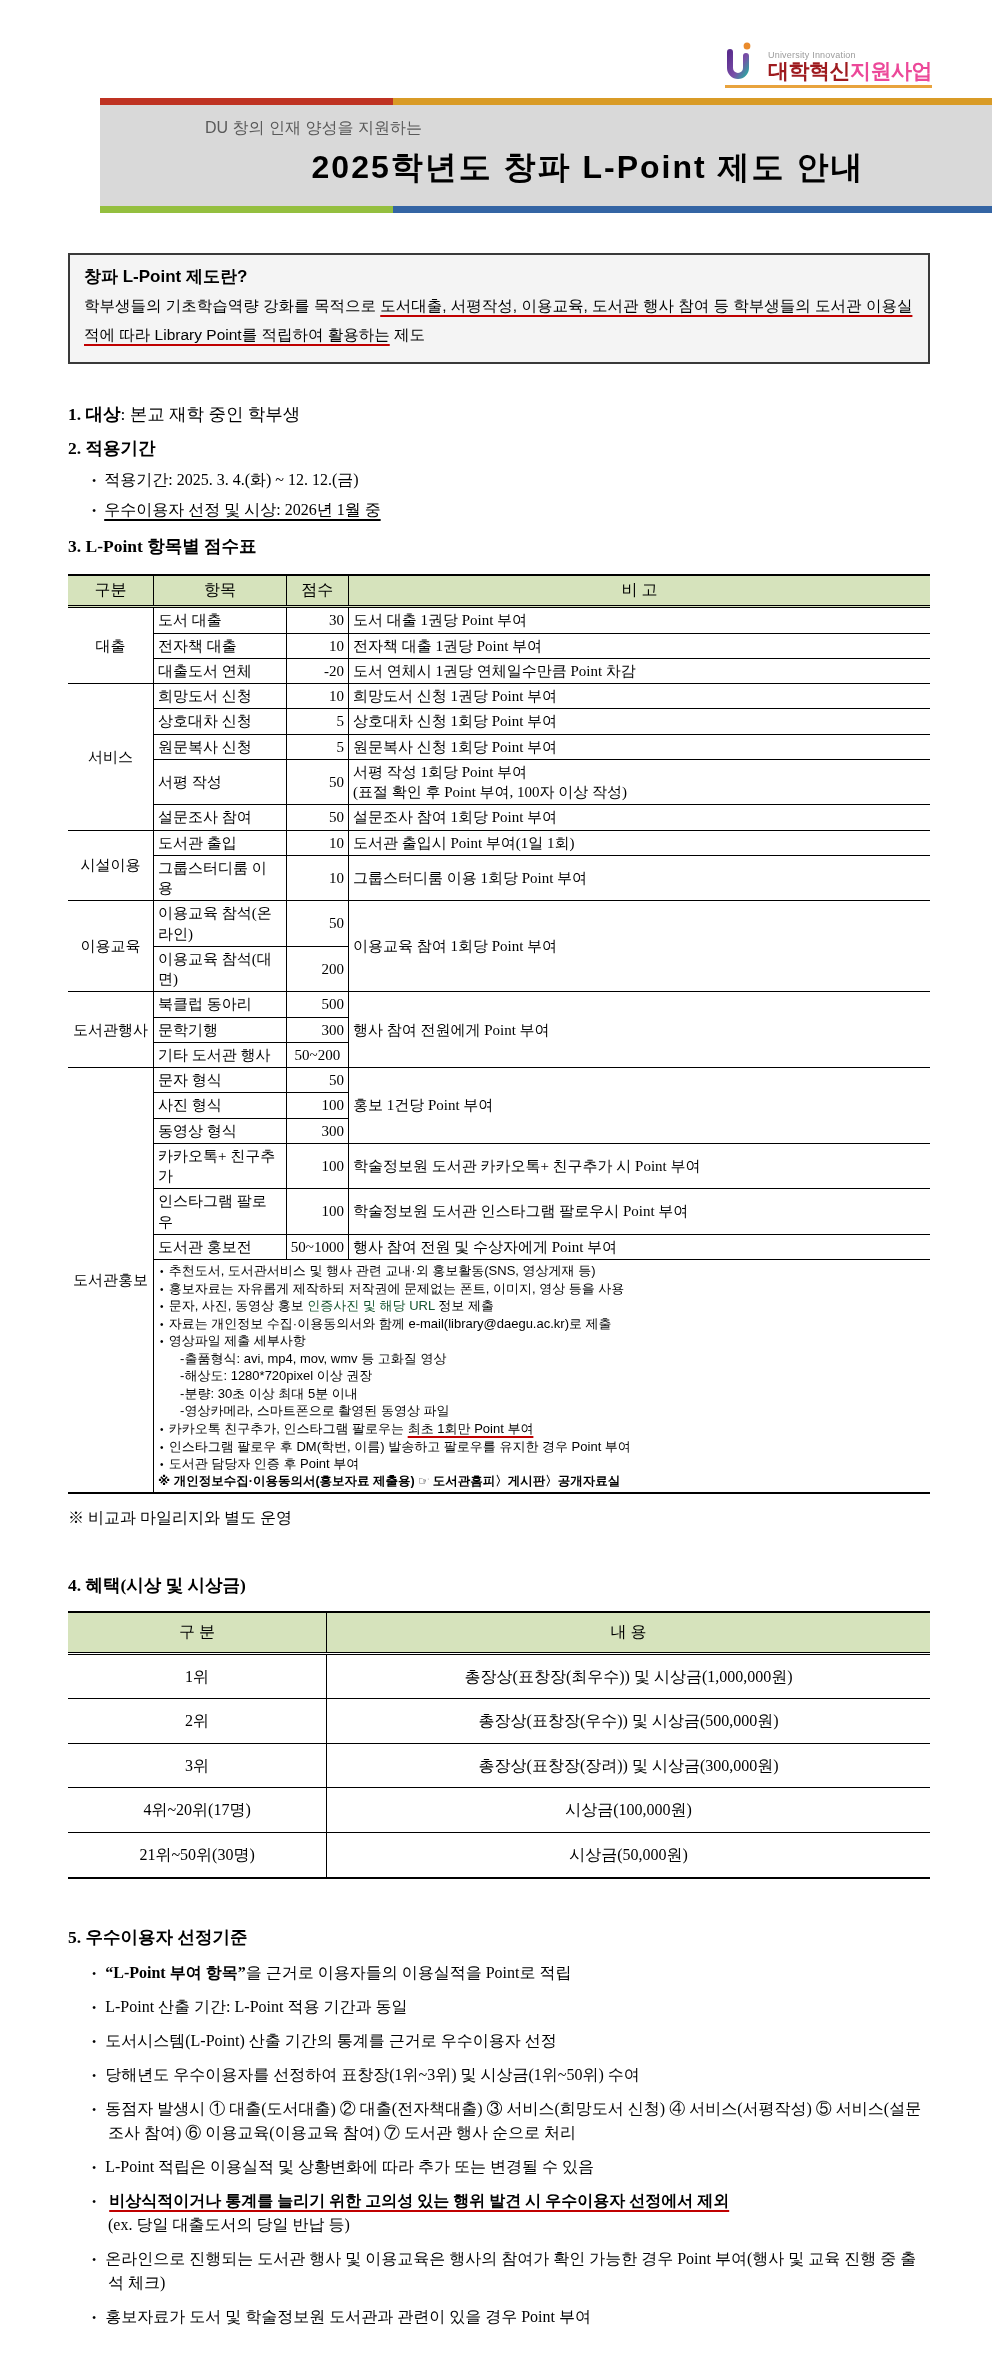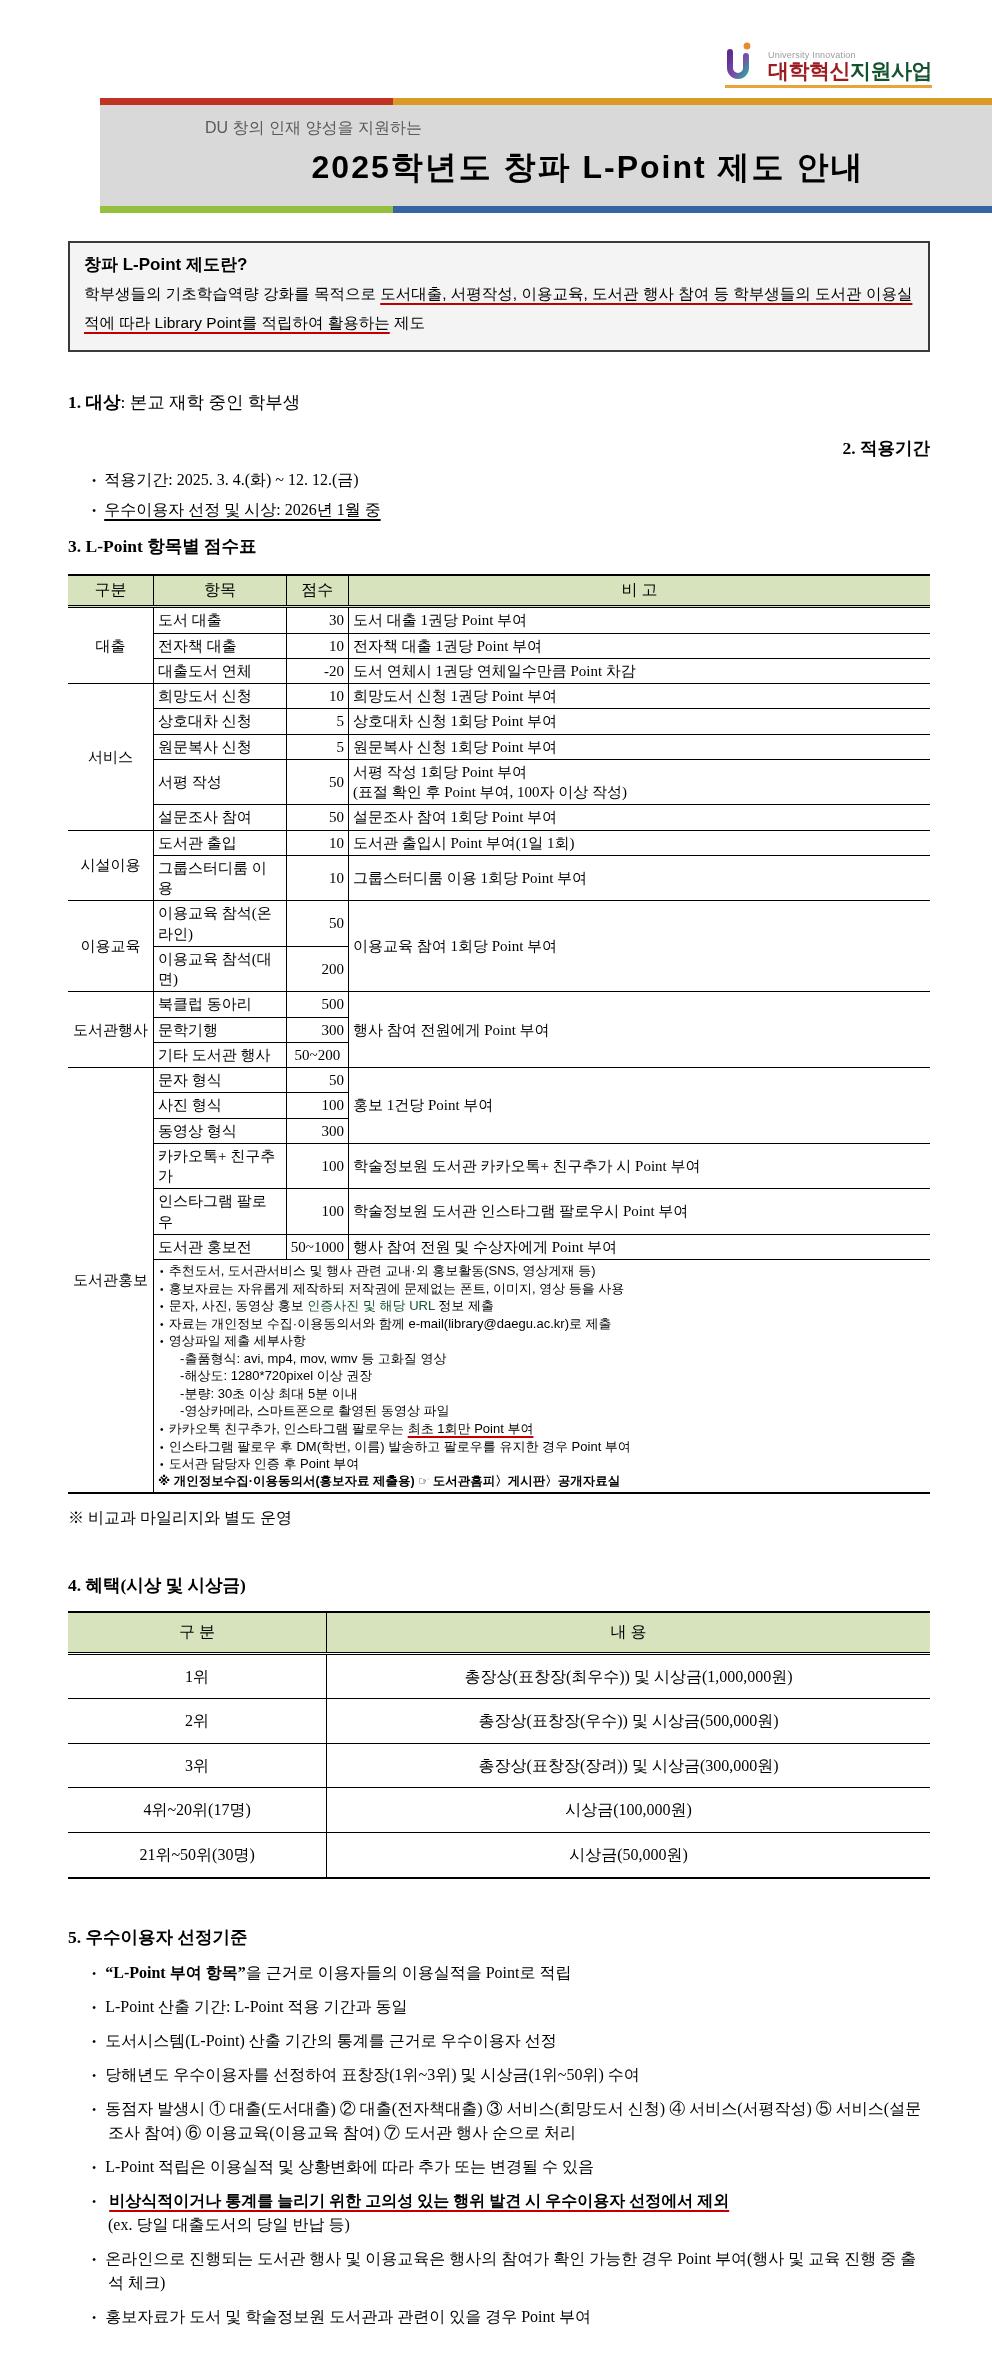--- a/index.html
+++ b/index.html
@@ -10,45 +10,45 @@
   }
   .content { padding:0 62px 0 68px; }
 
   
   .logo-row { display:flex; justify-content:flex-end; padding:42px 60px 0 0; }
   .logo { display:flex; align-items:flex-end; gap:15px; border-bottom:3px solid #e8a33d; padding-bottom:3px; }
   .logo-text { line-height:1.05; font-family:"Liberation Sans","DejaVu Sans",sans-serif; }
   .logo-small { font-size:9px; color:#9b9b9b; letter-spacing:0.2px; }
   .logo-main { font-size:21px; font-weight:bold; letter-spacing:-0.5px; }
   .logo-strong { color:#9e1b1f; }
-  .logo-rest { color:#14532d; }
+  .logo-rest { color:#ec4899; }
 
   
   .banner { margin:10px 0 0 32px; width:976px; }
   .bar { height:7px; display:flex; }
   .bar-red    { width:30%; background:#bf3322; }
   .bar-orange { flex:1;    background:#d99b26; }
   .bar-green  { width:30%; background:#94bf3f; }
   .bar-blue   { flex:1;    background:#3465a4; }
   .banner-body { background:#d9d9d9; padding:13px 0 16px; }
   .banner-subtitle { margin-left:105px; font-family:"Liberation Sans","DejaVu Sans",sans-serif; font-size:16px; color:#595959; }
   .banner-title { text-align:center; margin-top:7px; font-family:"Liberation Sans","DejaVu Sans",sans-serif; font-weight:bold; font-size:32px; letter-spacing:2px; }
 
   
-  .info-box { margin-top:28px; border:2px solid #3a3a3a; background:#f4f4f4; padding:10px 14px 13px;
+  .info-box { margin-top:40px; border:2px solid #3a3a3a; background:#f4f4f4; padding:10px 14px 13px;
               font-family:"Liberation Sans","DejaVu Sans",sans-serif; }
   .info-title { font-weight:bold; font-size:17px; }
   .info-body { font-size:15.5px; line-height:1.85; margin-top:4px; }
   .red-underline { text-decoration:underline; text-decoration-color:#c00000; text-decoration-thickness:1.5px; text-underline-offset:4px; }
 
   
   .sec { font-weight:bold; font-size:17.5px; }
   .sec1 { margin-top:38px; }
   .sec1 .rest { font-weight:normal; }
-  .sec2 { margin-top:22px;text-align:right; }
+  .sec2 { margin-top:10px; }
   .bullets { margin:10px 0 0 24px; font-size:16px; }
   .bullets .b-line { margin-top:9px; padding-left:14px; text-indent:-14px; }
   .bullets .b-line::before { content:"•"; font-size:12px; margin-right:8px; }
   .u-black { text-decoration:underline; text-decoration-thickness:1.5px; text-underline-offset:4px; }
   .sec3 { margin-top:13px; }
 
   
   table.doc { width:100%; border-collapse:collapse; border-top:2px solid #000; border-bottom:2px solid #000;
               border-left:hidden; border-right:hidden; }
   table.score { margin-top:16px; font-size:15px; }

